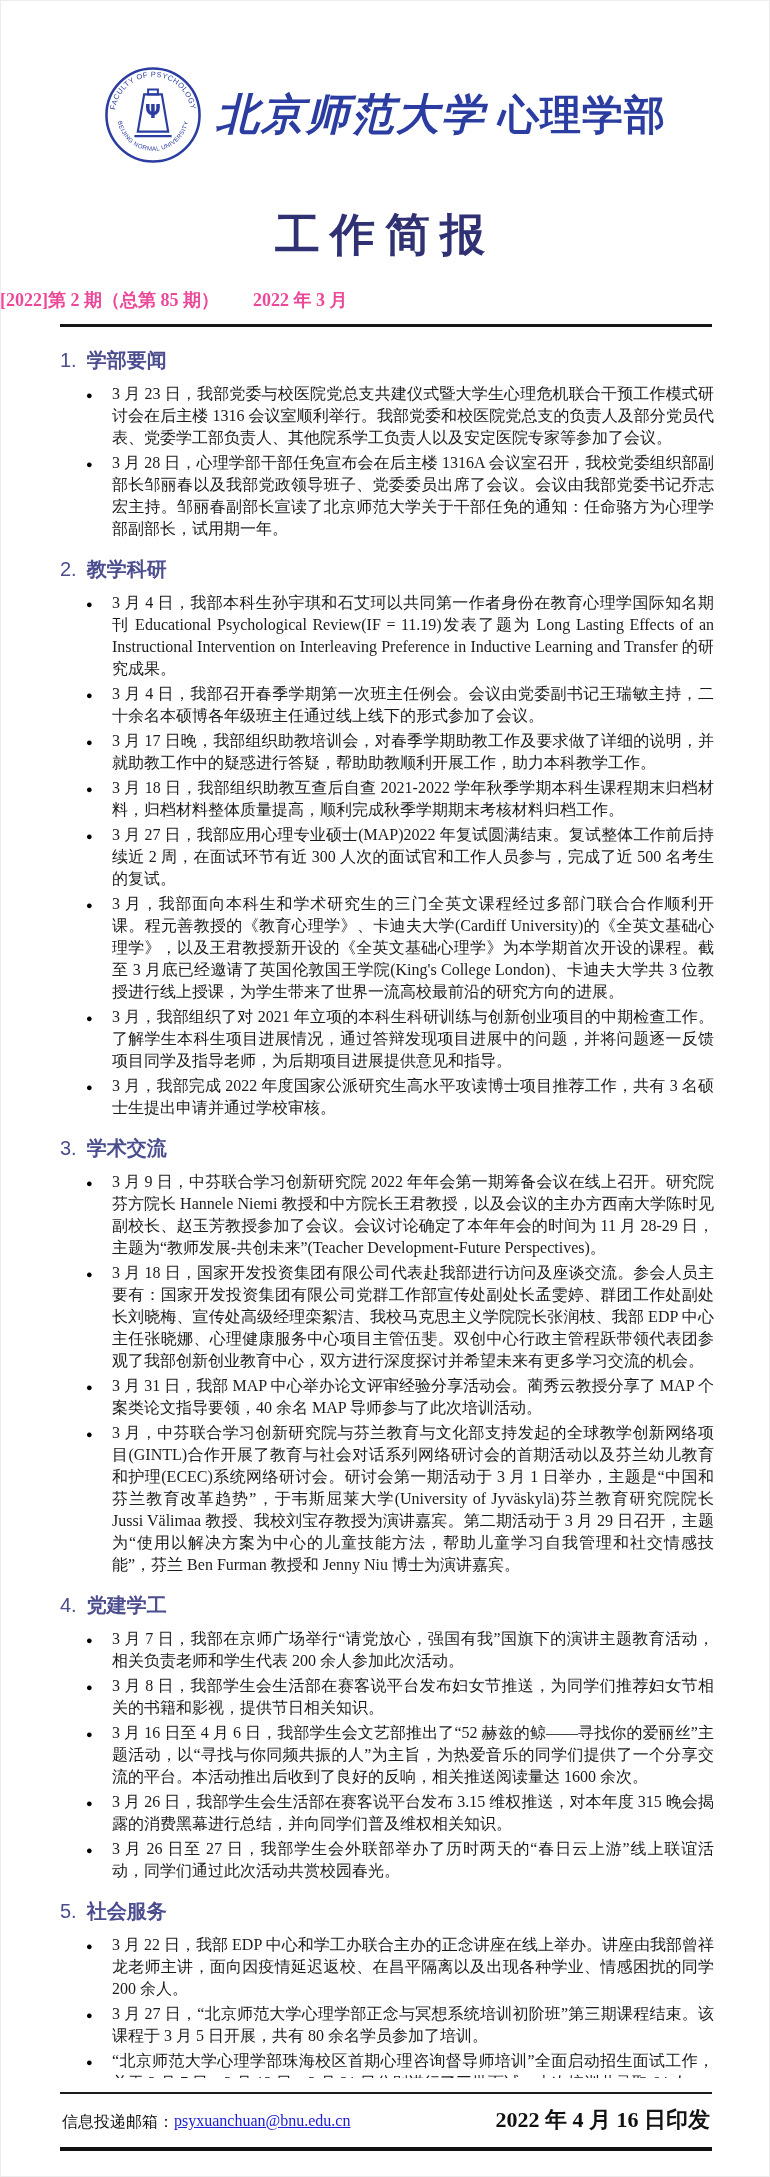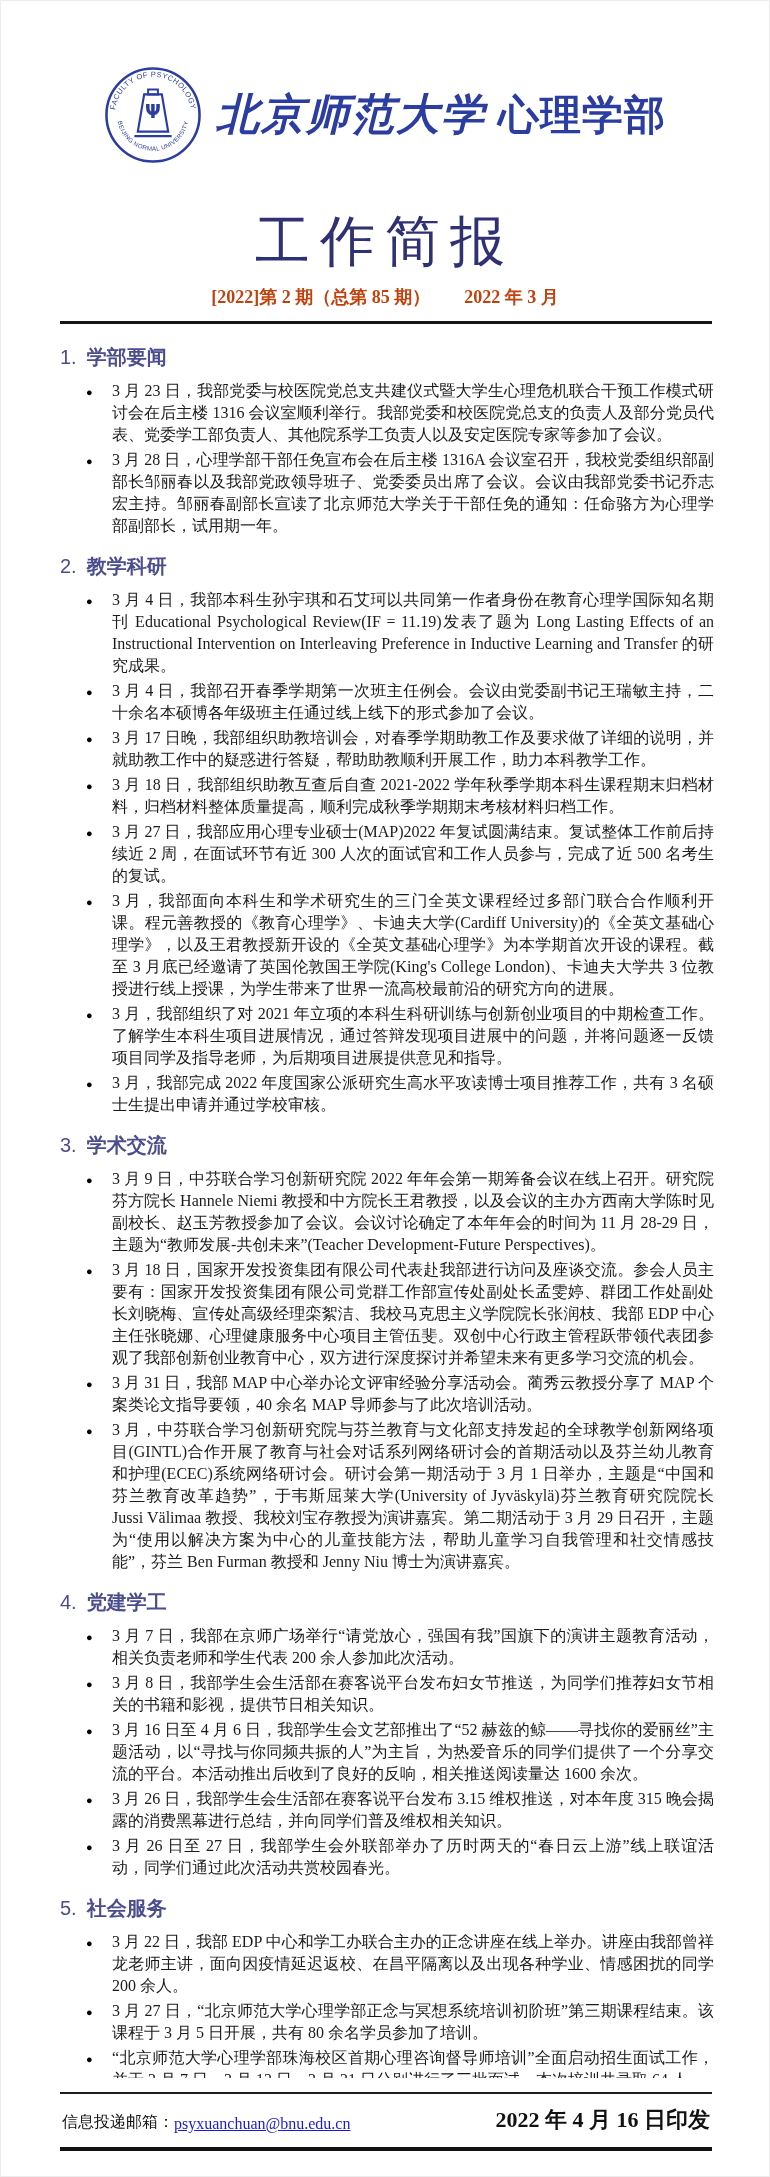--- a/index.html
+++ b/index.html
@@ -15,40 +15,40 @@
     box-sizing:border-box;display:flex;flex-direction:column;
     box-shadow:inset 0 0 0 1px #ececec;overflow:hidden;
     font-family:"Liberation Serif","DejaVu Serif",serif;color:var(--ink);
   }
   
   .masthead{margin-top:66px;display:flex;justify-content:center;align-items:center;gap:14px;}
   .seal{flex:0 0 auto;}
   .org-name{display:flex;align-items:baseline;white-space:nowrap;color:var(--brand);justify-content:center;}
   .org-calligraphy{font-family:"Liberation Serif","DejaVu Serif",serif;font-style:italic;font-weight:700;font-size:43px;letter-spacing:2px;}
   .org-bold{font-family:"Liberation Sans","DejaVu Sans",sans-serif;font-weight:900;font-size:41px;letter-spacing:1px;margin-left:12px;}
-  .doc-title{margin-top:46px;text-align:center;font-size:55px;font-weight:400;color:var(--title-navy);letter-spacing:10px;line-height:1.15;}
-  .issue-line{margin-top:12px;text-align:center;font-size:18px;font-weight:700;color:#c2410c;}
+  .doc-title{margin-top:46px;text-align:center;font-size:45px;font-weight:700;color:var(--title-navy);letter-spacing:10px;line-height:1.15;}
+  .issue-line{margin-top:26px;text-align:left;font-size:18px;font-weight:700;color:#ec4899;}
   .issue-line .gap{display:inline-block;width:34px;}
   .head-rule{height:3px;background:#161616;margin:12px 58px 0 60px;}
   
   .content{flex:1 1 auto;overflow:hidden;padding-top:4px;}
   .section-heading{display:flex;align-items:baseline;margin:16px 58px 9px 60px;
     font-family:"Liberation Sans","DejaVu Sans",sans-serif;font-weight:600;
     font-size:20px;color:var(--heading-blue);}
   .sec-num{margin-right:10px;font-weight:500;}
   .bullet-list{list-style:none;margin:0 56px 0 86px;padding:0;}
   .bullet-item{position:relative;padding-left:26px;margin:0 0 3px 0;
     font-size:16px;line-height:22px;text-align:justify;color:var(--ink);}
   .bullet-marker{position:absolute;left:0;top:1px;font-size:11px;color:#000;}
   .italic{}
   
   .footer{flex:0 0 auto;margin:14px 58px 26px 60px;}
   .footer-rule-thin{height:2px;background:#1c1c1c;}
   .footer-row{display:flex;justify-content:space-between;align-items:baseline;padding:11px 2px 12px 2px;font-size:16px;}
-  .email-wrap{display:flex;align-items:flex-end;}
+  .email-wrap{display:flex;align-items:flex-start;}
   .email-label{color:#111;}
   .email-link{color:var(--link-blue);text-decoration:underline;cursor:pointer;font-family:"Liberation Serif","DejaVu Serif",serif;}
   .print-date{color:#111;font-weight:600;font-size:22px;}
   .footer-rule-thick{height:4px;background:#111;}
 </style>
 </head>
 <body>
 
 <div class="page">
 

